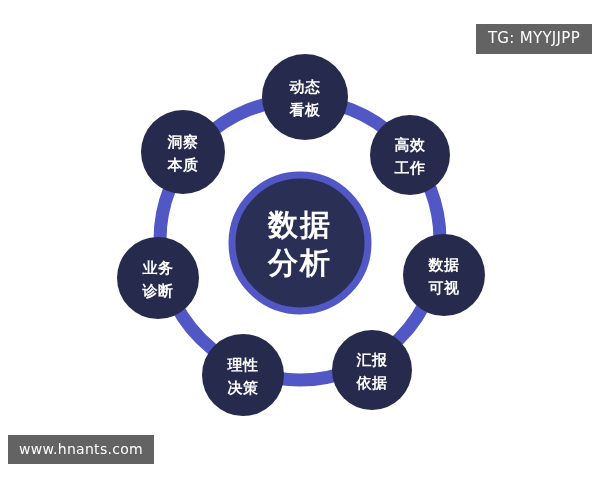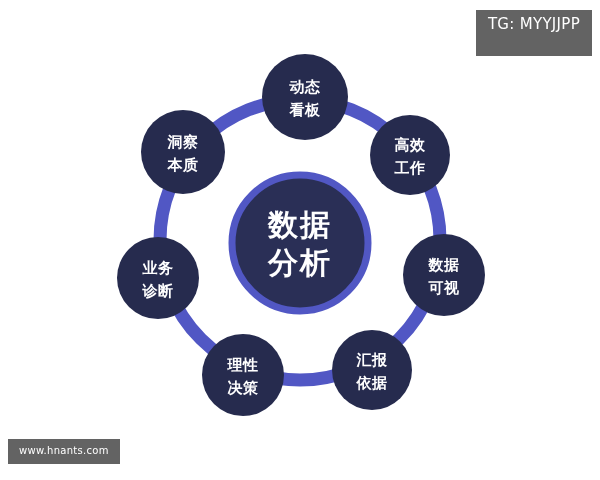--- a/index.html
+++ b/index.html
@@ -58,29 +58,29 @@
     color: #ffffff;
     font-family: "DejaVu Sans", "Liberation Sans", sans-serif;
     font-size: 15px;
     line-height: 1;
     letter-spacing: 0.3px;
     white-space: nowrap;
   }
 
   #tag-badge {
     right: 8px;
-    top: 10px;
-    padding: 7px 12px 24px 12px;
+    top: 24px;
+    padding: 7px 12px 8px 12px;
   }
 
   #watermark-badge {
     left: 8px;
     bottom: 16px;
     padding: 7px 11px 8px 11px;
-    font-size: 10px;
+    font-size: 14px;
   }
 </style>
 </head>
 <body>
 
 <div id="canvas">
 
   <svg class="diagram-svg" viewBox="0 0 600 480">
 
     <circle id="ring-circle" cx="300" cy="240" r="140" fill="none" stroke="#5157c4" stroke-width="13"></circle>

